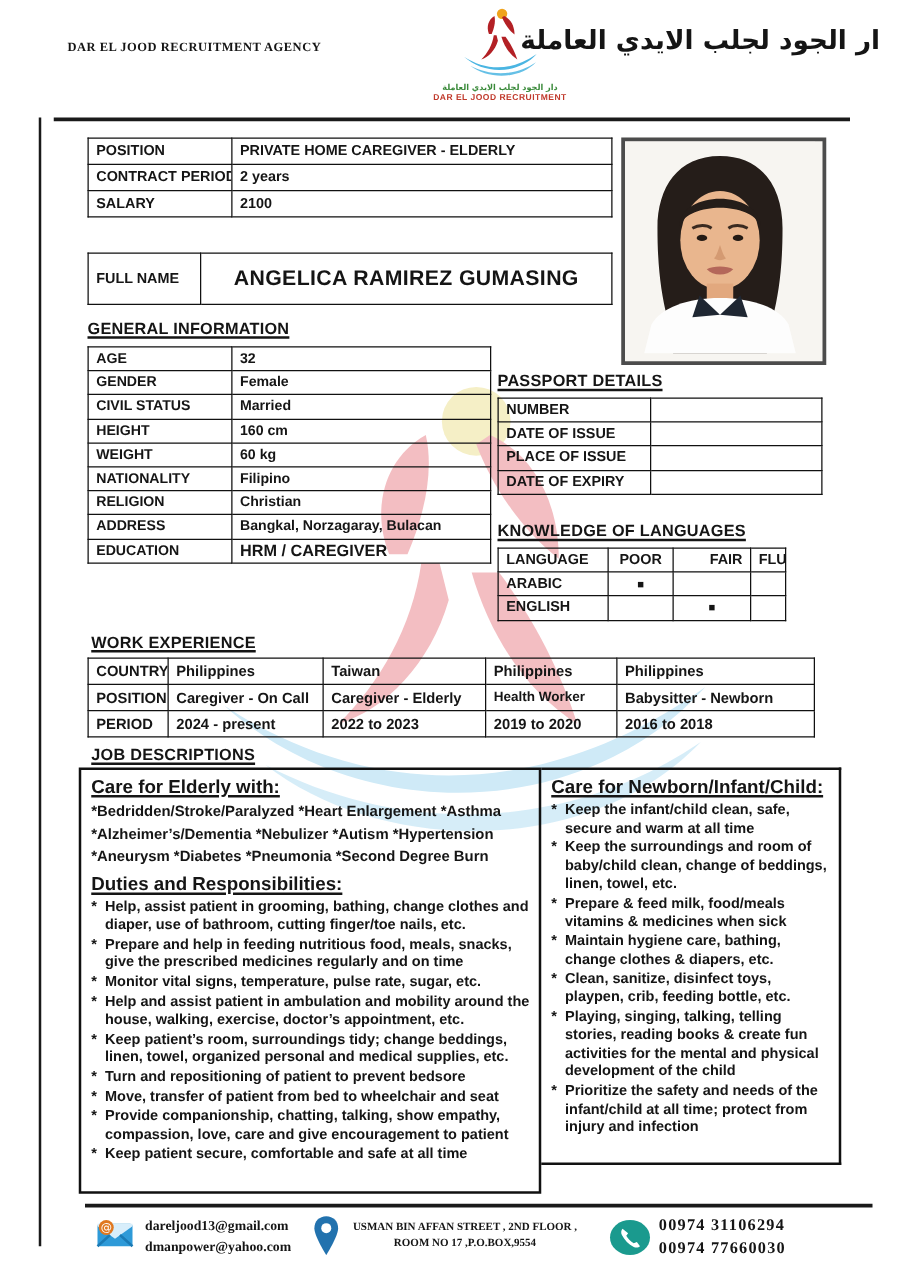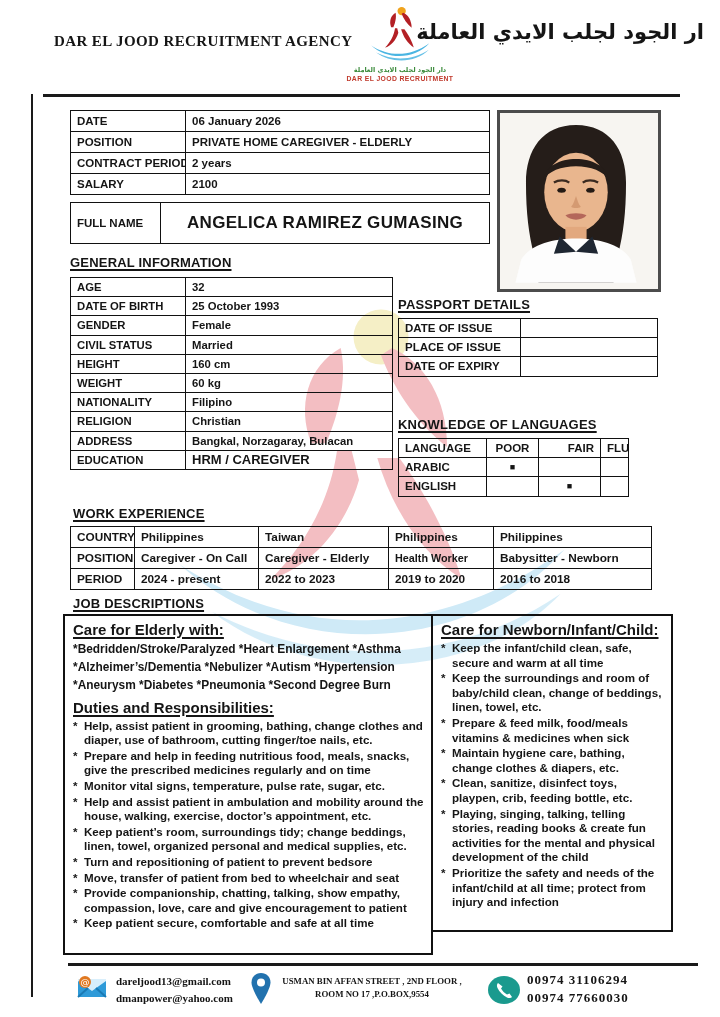--- a/index.html
+++ b/index.html
@@ -1,20 +1,20 @@
 <!DOCTYPE html>
 <html><head>
 <meta charset="utf-8">
 <style>
   html,body{margin:0;padding:0;background:#e8e8e8;}
   .page{position:relative;width:720px;height:1017px;background:#ffffff;overflow:hidden;
         font-family:"Liberation Sans",sans-serif;color:#151515;}
   
   .agency-en{position:absolute;left:54px;top:33px;font-family:"Liberation Serif",serif;
-             font-weight:bold;font-size:15px;letter-spacing:.4px;white-space:nowrap;}
+             font-weight:bold;font-size:10px;letter-spacing:.4px;white-space:nowrap;}
   .agency-ar{position:absolute;right:16px;top:20px;font-family:"DejaVu Sans",sans-serif;
              font-weight:bold;font-size:21px;direction:rtl;white-space:nowrap;}
   .logo{position:absolute;left:338px;top:5px;width:124px;text-align:center;}
   .logo-art{width:104px;height:62px;display:block;margin:0 auto;}
   .logo-cap-ar{font-family:"DejaVu Sans",sans-serif;font-weight:bold;font-size:6.5px;color:#3a8a3a;direction:rtl;line-height:1.2;}
   .logo-cap-en{font-size:6.8px;font-weight:bold;color:#c0392b;letter-spacing:.4px;line-height:1.3;}
   .top-rule{position:absolute;left:43px;top:94px;width:637px;height:3px;background:#1a1a1a;}
   .left-rule{position:absolute;left:31px;top:94px;width:2px;height:903px;background:#1a1a1a;}
   .footer-rule{position:absolute;left:68px;top:963px;width:630px;height:3px;background:#1a1a1a;}
   
@@ -100,24 +100,20 @@
     <div class="agency-ar">ار الجود لجلب  الايدي العاملة</div>
     <div class="top-rule"></div>
     <div class="left-rule"></div>
 
     <table class="summary-table">
       <colgroup>
           <col style="width:115px">
           <col>
         </colgroup>
       <tbody>
-          <tr>
-            <td>DATE</td>
-            <td>06 January 2026</td>
-          </tr>
       <tr>
             <td>POSITION</td>
             <td>PRIVATE HOME CAREGIVER - ELDERLY</td>
           </tr>
       <tr>
             <td>CONTRACT PERIOD</td>
             <td>2 years</td>
           </tr>
       <tr>
             <td>SALARY</td>
@@ -163,24 +159,20 @@
       <colgroup>
           <col style="width:115px">
           <col>
         </colgroup>
       <tbody>
           <tr>
             <td>AGE</td>
             <td>32</td>
           </tr>
       <tr>
-            <td>DATE OF BIRTH</td>
-            <td>25 October 1993</td>
-          </tr>
-      <tr>
             <td>GENDER</td>
             <td>Female</td>
           </tr>
       <tr>
             <td>CIVIL STATUS</td>
             <td>Married</td>
           </tr>
       <tr>
             <td>HEIGHT</td>
             <td>160 cm</td>
@@ -208,20 +200,24 @@
     </tbody>
       </table>
 
     <div class="sec-title" style="left:398px;top:297px">PASSPORT DETAILS</div>
     <table class="pp-table">
       <colgroup>
           <col style="width:122px">
           <col>
         </colgroup>
       <tbody>
+          <tr>
+            <td>NUMBER</td>
+            <td></td>
+          </tr>
       <tr>
             <td>DATE OF ISSUE</td>
             <td></td>
           </tr>
       <tr>
             <td>PLACE OF ISSUE</td>
             <td></td>
           </tr>
       <tr>
             <td>DATE OF EXPIRY</td>

